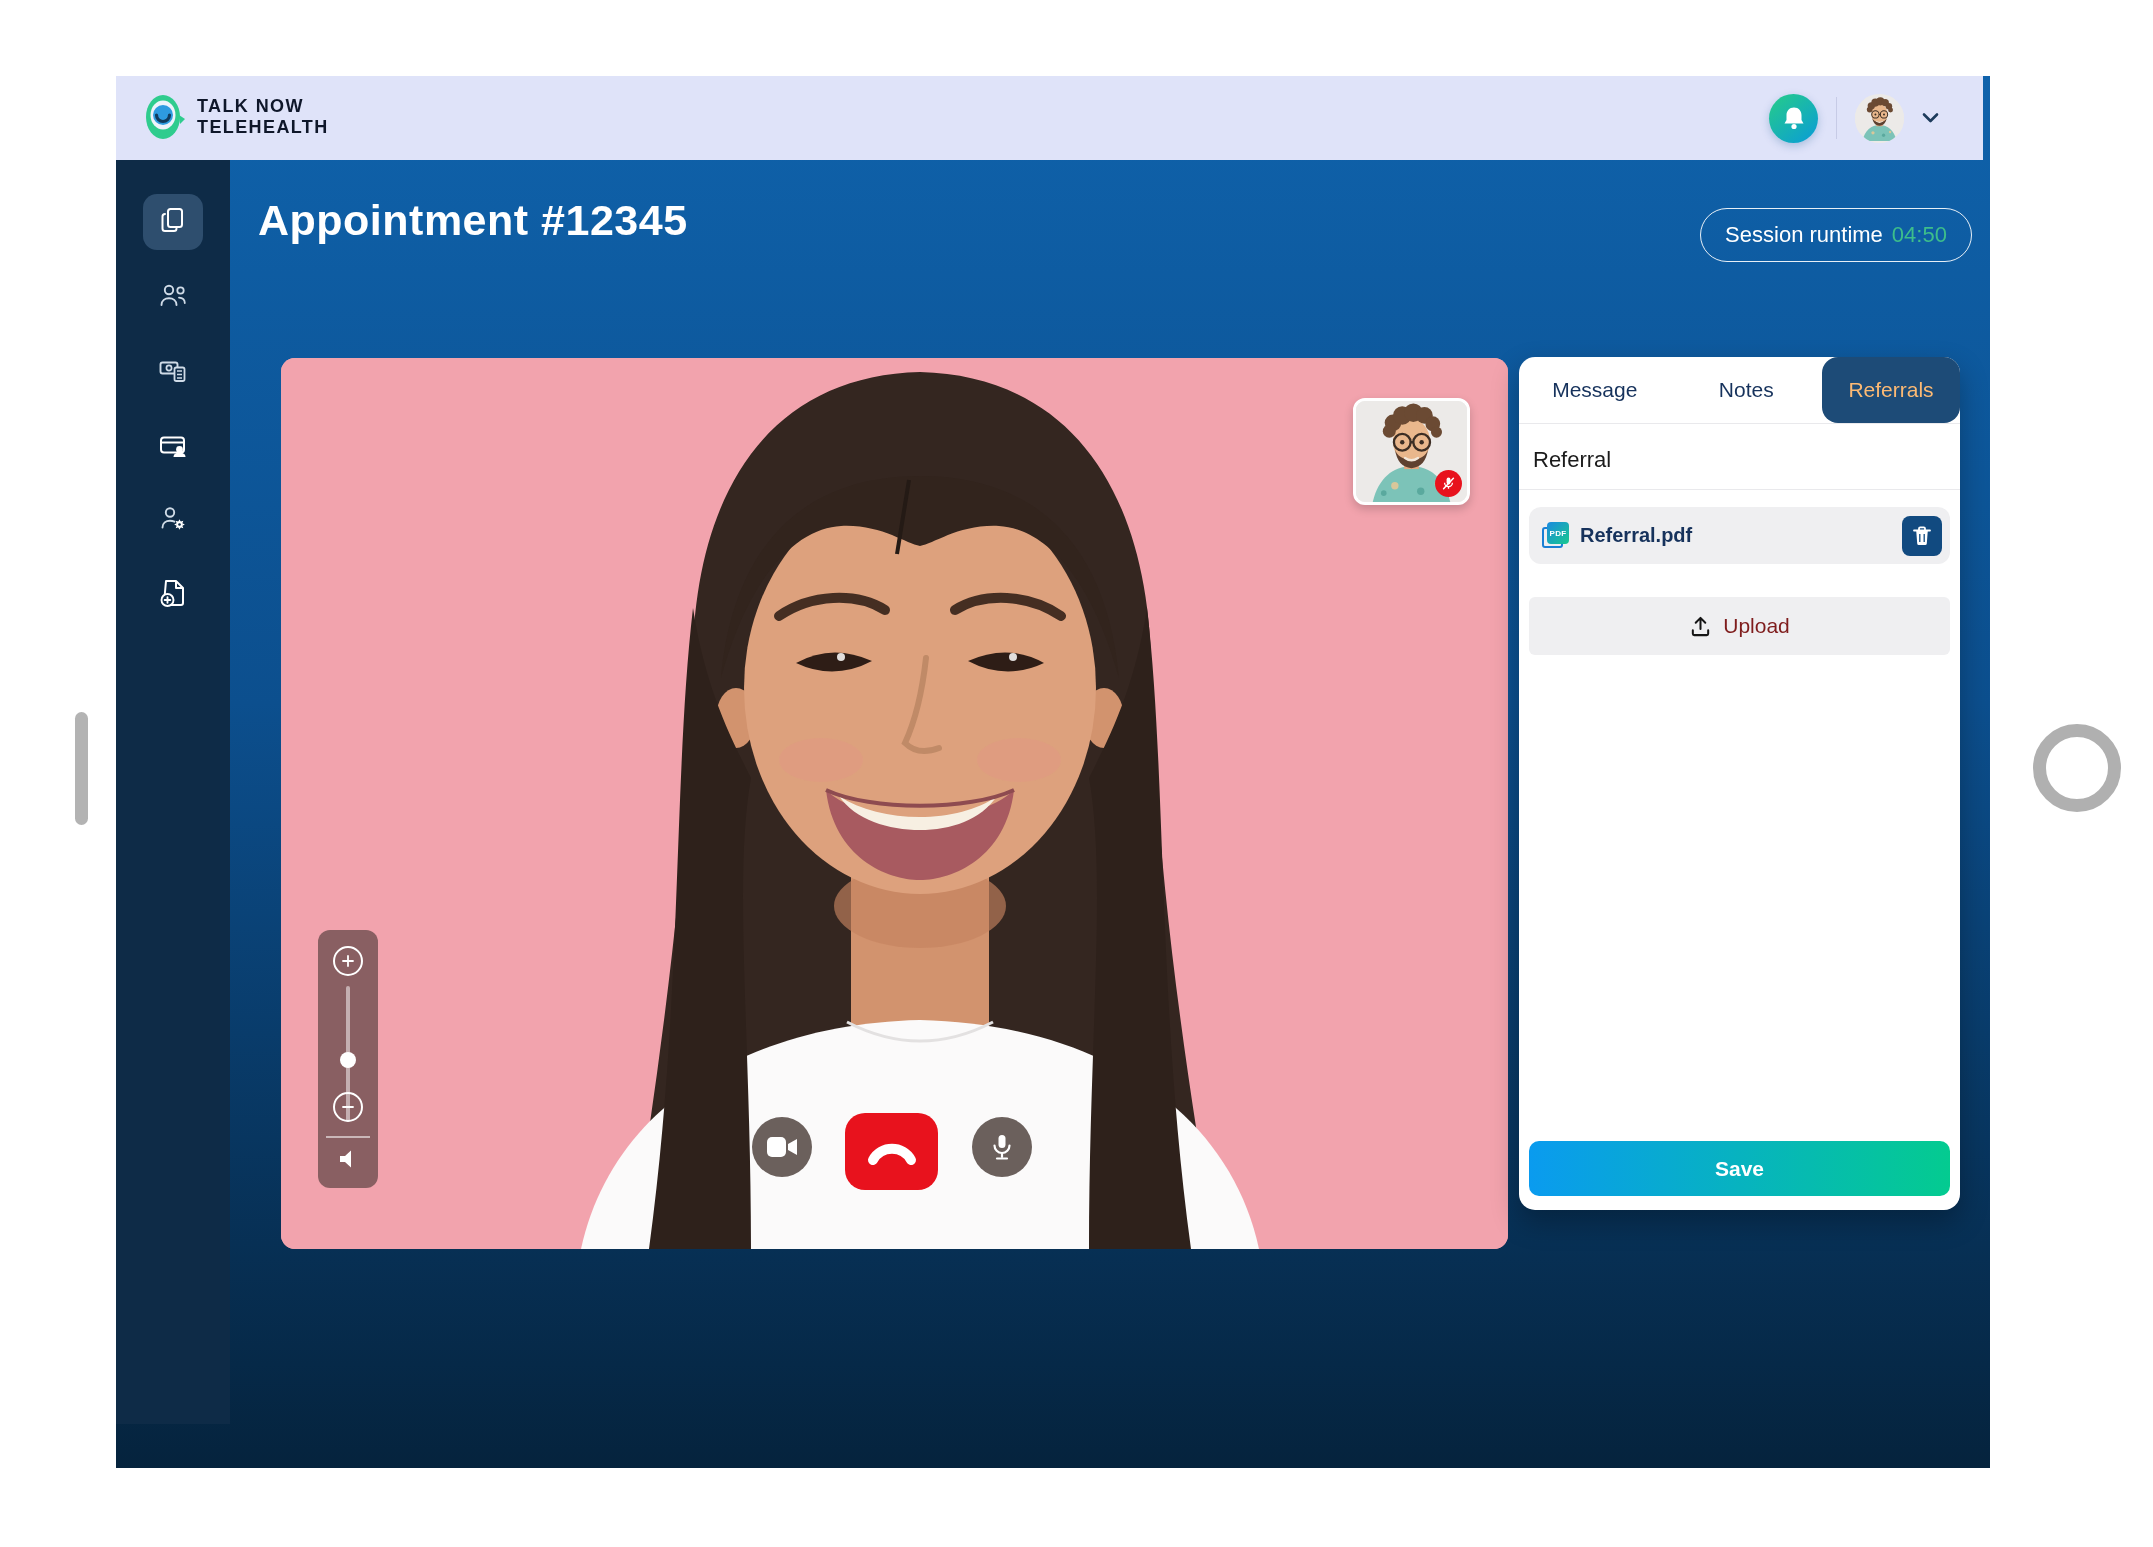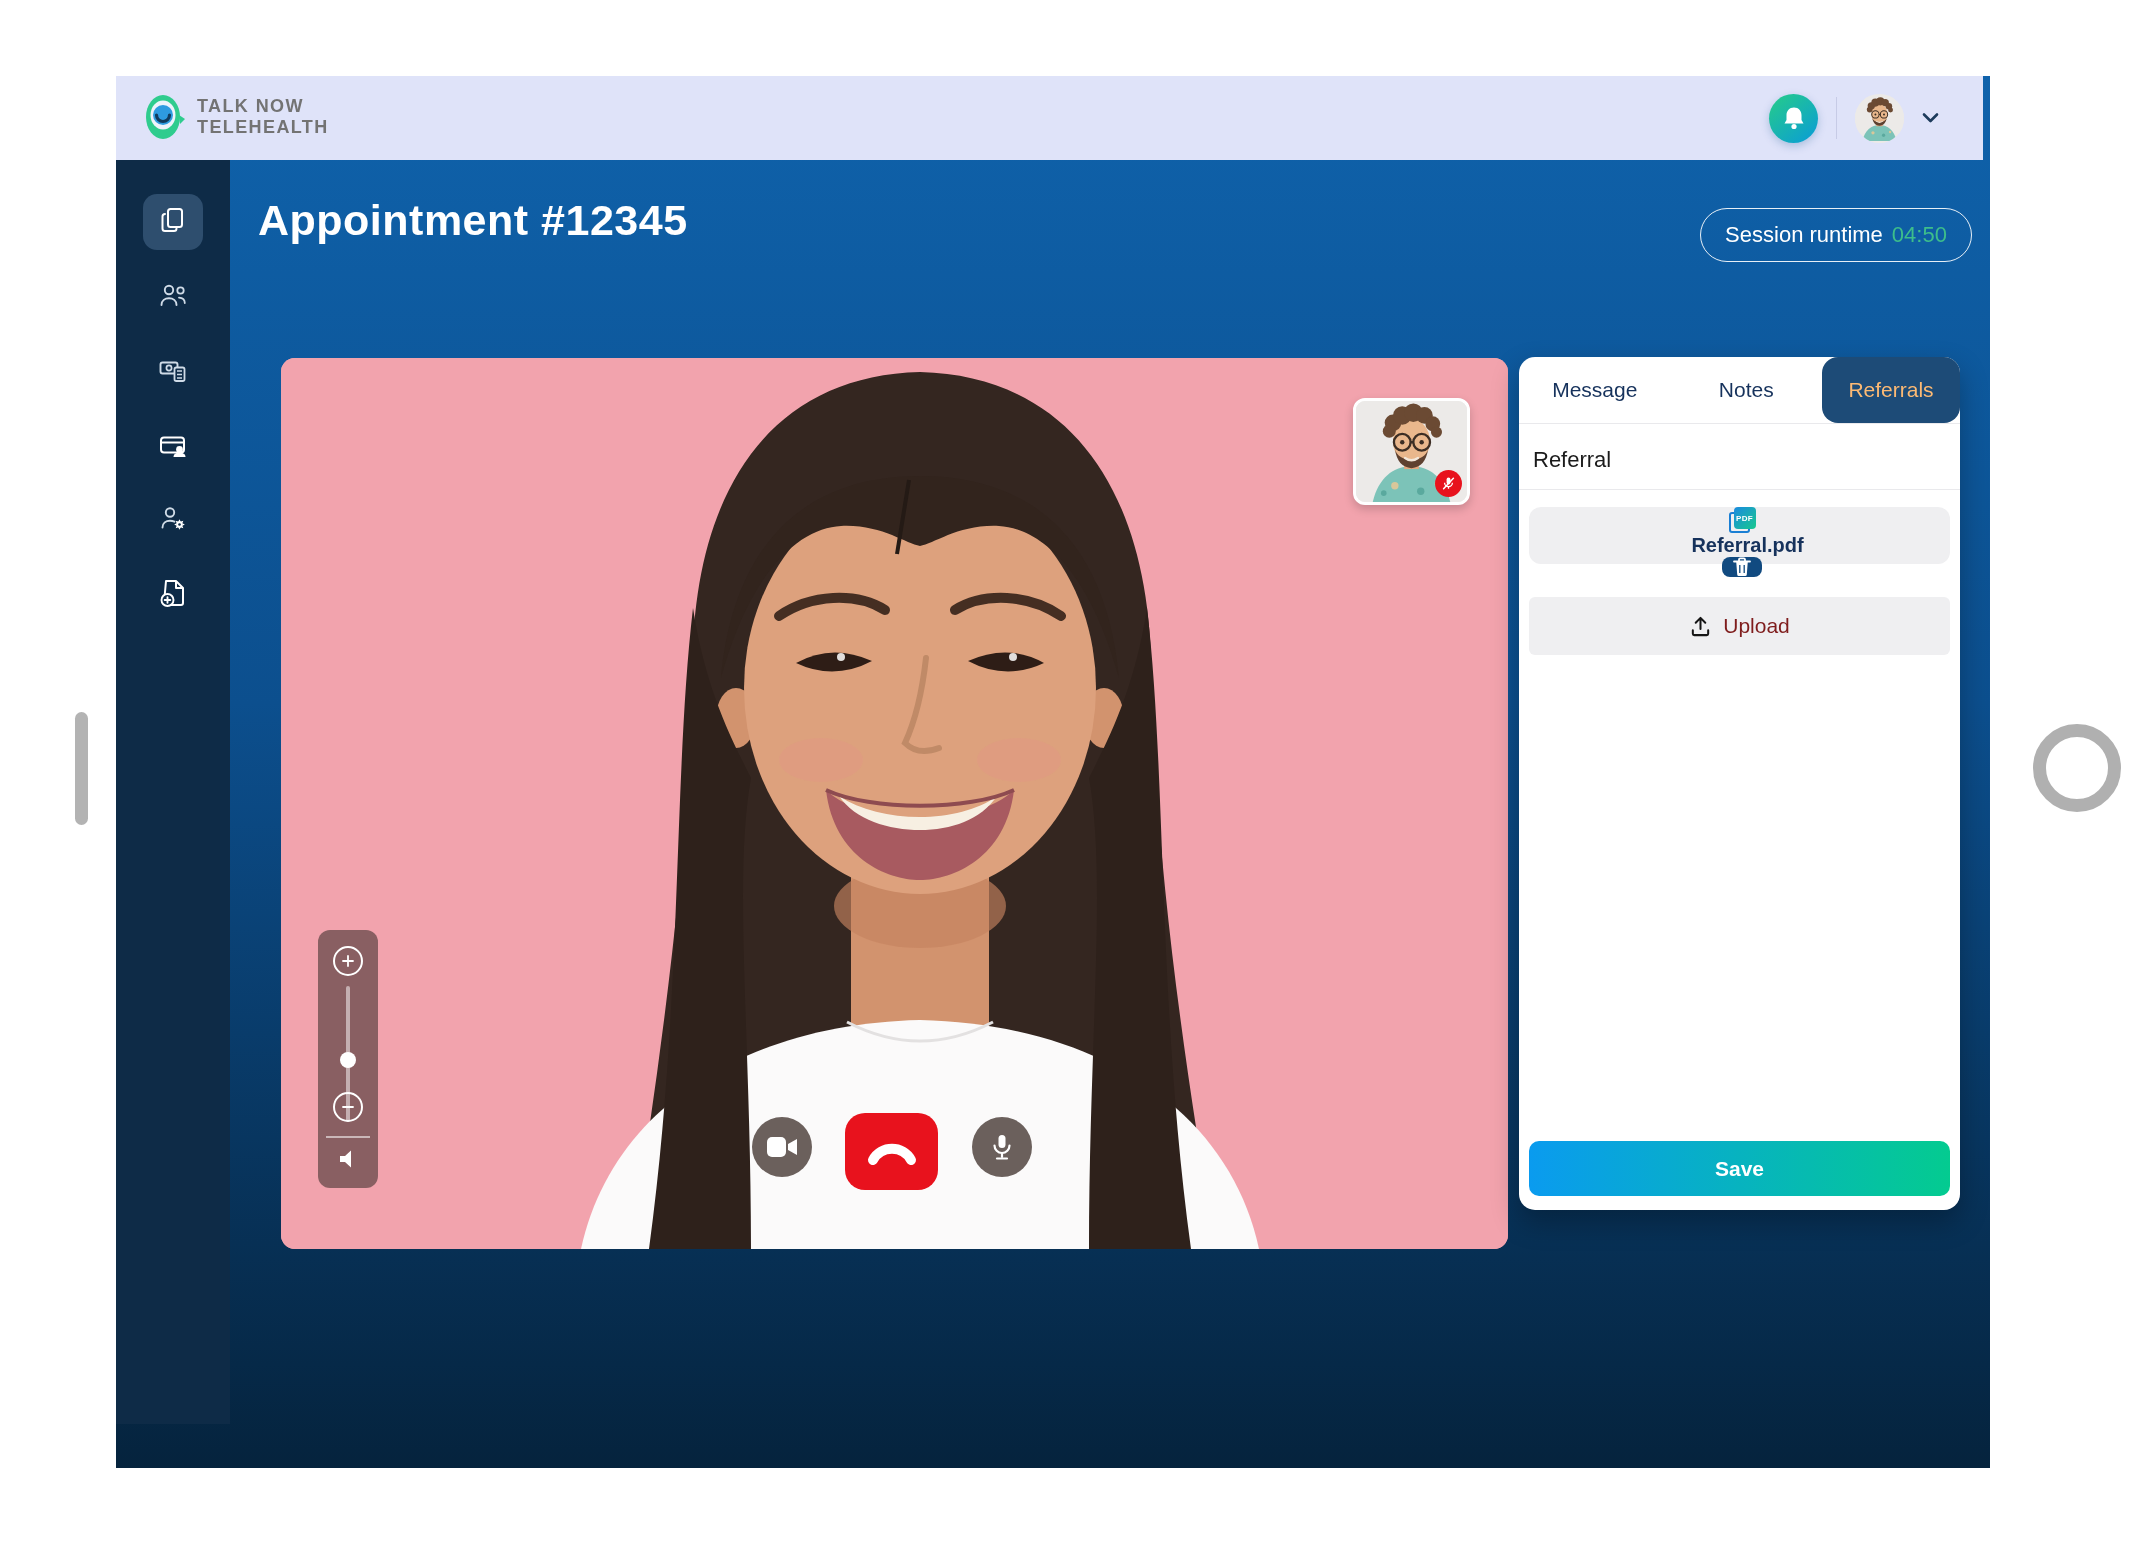--- a/index.html
+++ b/index.html
@@ -12,21 +12,21 @@
   .home-ring { position:absolute; left:2033px; top:724px; width:88px; height:88px; border:13px solid #b0b0b0; border-radius:50%; background:transparent; }
 
   
   .app { position:absolute; left:116px; top:76px; width:1874px; height:1392px;
          background:linear-gradient(180deg,#0f62ab 0%, #0c4f8e 45%, #05233d 100%); overflow:hidden; }
 
   
   .topbar { position:absolute; left:0; top:0; width:calc(100% - 7px); height:84px; background:#dfe3f9; }
   .brand { position:absolute; left:28px; top:17px; display:flex; align-items:center; gap:11px; }
   .brand-icon { width:42px; height:48px; }
-  .brand-text { font-size:18px; font-weight:800; letter-spacing:1.4px; color:#737373; line-height:21px; }
+  .brand-text { font-size:18px; font-weight:800; letter-spacing:1.4px; color:#0f172a; line-height:21px; }
   .topbar-right { position:absolute; right:44px; top:0; height:84px; display:flex; align-items:center; gap:18px; }
   .bell-btn { width:49px; height:49px; border:none; border-radius:50%; cursor:pointer;
               background:linear-gradient(140deg,#25ca8c 5%, #0b9ed4 95%);
               display:flex; align-items:center; justify-content:center; box-shadow:0 3px 8px rgba(10,80,140,.25); }
   .tb-divider { width:1px; height:42px; background:#c7cbe6; }
   .avatar { width:49px; height:49px; border-radius:50%; overflow:hidden; background:#eceae8; cursor:pointer; }
   .chev { width:17px; height:12px; cursor:pointer; }
 
   
   .sidebar { position:absolute; left:0; top:84px; width:114px; height:1264px; background:#0e2b47; }
@@ -71,21 +71,21 @@
            box-shadow:0 12px 28px rgba(0,0,0,.28);padding-left:20px; }
   .tabs { position:absolute; left:0; top:0; width:100%; height:66px; display:flex; }
   .tab { flex:1; background:none; border:none; cursor:pointer; font-size:21px; color:#16325c;
          display:flex; align-items:center; justify-content:center; font-family:inherit; }
   .tab.active { flex:0 0 138px; background:#1d4b77; color:#fdba74; border-radius:16px; font-size:21px; }
   .tabs-divider { position:absolute; left:0; top:66px; width:100%; height:1px; background:#e9e9ec; }
   .section-title { position:absolute; left:14px; top:90px; font-size:22px; font-weight:400; color:#1b1b1b; }
   .section-divider { position:absolute; left:0; top:132px; width:100%; height:1px; background:#e9e9ec; }
 
   .file-row { position:absolute; left:10px; top:150px; width:421px; height:57px; background:#efeff1; border-radius:12px;
-              display:flex; align-items:center; padding:0 8px 0 13px;flex-direction:column; }
+              display:flex; align-items:center; padding:0 8px 0 13px; }
   .pdf-ic { position:relative; width:27px; height:27px; flex:0 0 auto; }
   .pdf-ic .back { position:absolute; left:0; top:5px; width:21px; height:21px; border:2px solid #1a7fd4; border-radius:3px; }
   .pdf-ic .front { position:absolute; left:5px; top:0; width:22px; height:22px; border-radius:4px;
                    background:linear-gradient(135deg,#1a8ae0, #18c98e); display:flex; align-items:center; justify-content:center;
                    color:#ffffff; font-size:8px; font-weight:700; letter-spacing:.3px; }
   .file-name { margin-left:11px; font-size:20px; font-weight:600; color:#16325c; flex:1; }
   .trash-btn { width:40px; height:40px; border:none; border-radius:8px; background:#114a80; cursor:pointer;
                display:flex; align-items:center; justify-content:center; }
 
   .upload-btn { position:absolute; left:10px; top:240px; width:421px; height:58px; background:#efeff1; border:none; border-radius:6px;

